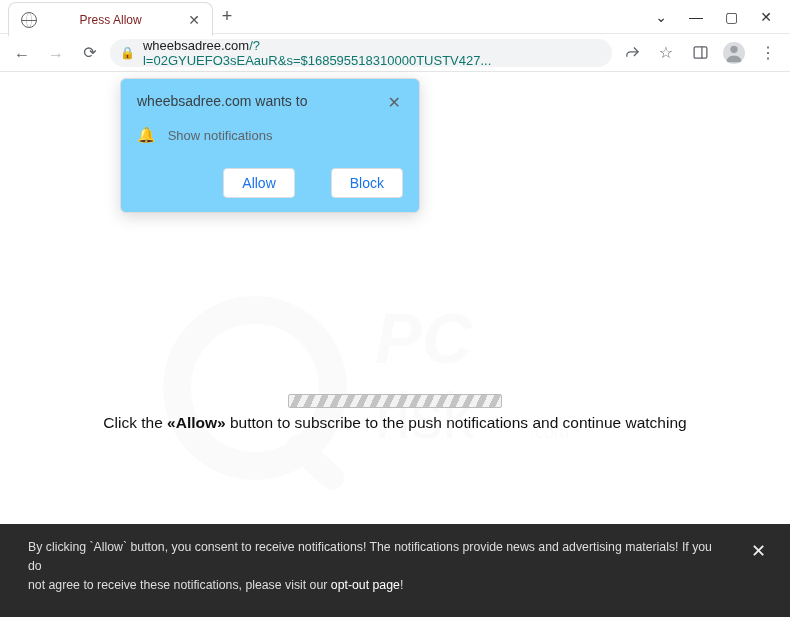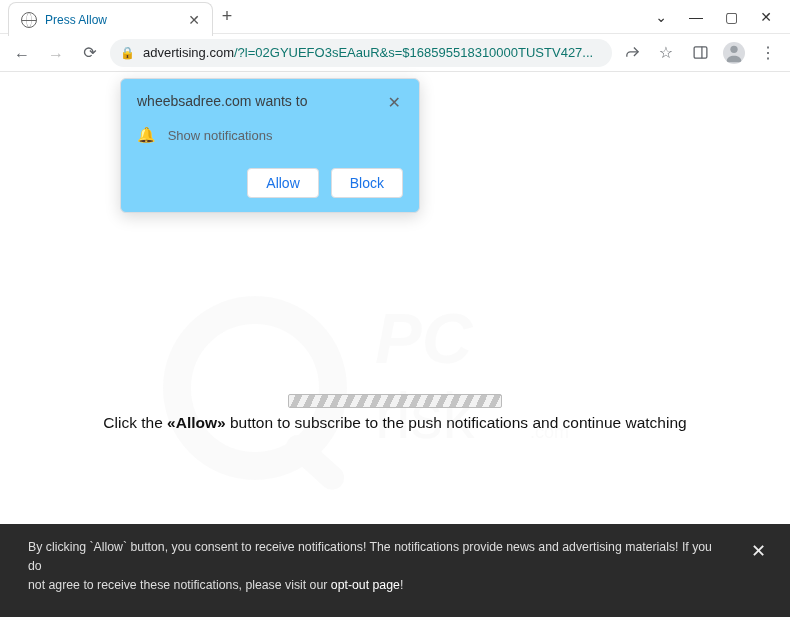--- a/index.html
+++ b/index.html
@@ -4,21 +4,21 @@
 <style>
 * { margin:0; padding:0; box-sizing:border-box; font-family:"Segoe UI",Arial,sans-serif; }
 body { width:790px; height:617px; background:#fff; position:relative; overflow:hidden; }
 
 
 .title-bar { height:34px; background:#fff; display:flex; align-items:stretch; border-bottom:1px solid #e8e8e8; }
 .tab { display:flex; align-items:center; background:#fff; border-radius:8px 8px 0 0; padding:0 8px 0 12px; height:34px; min-width:205px; border:1px solid #ddd; border-bottom:none; margin-top:2px; margin-left:8px; font-size:12px; color:#444; gap:8px; }
 .tab .globe { width:16px; height:16px; border:1.3px solid #666; border-radius:50%; position:relative; }
 .tab .globe::before { content:""; position:absolute; inset:0; border-left:1px solid #666; border-right:1px solid #666; border-radius:50%; transform:scaleX(.4); }
 .tab .globe::after { content:""; position:absolute; left:0; right:0; top:50%; height:1px; background:#666; }
-.tab .title { flex:1; color:#0369a1; }
+.tab .title { flex:1; color:#7f1d1d;text-align:center; }
 .tab .close-x { font-size:14px; color:#555; padding:2px 4px; cursor:pointer; }
 .newtab { width:28px; display:flex; align-items:center; justify-content:center; color:#555; font-size:18px; cursor:pointer; }
 .winbtns { margin-left:auto; display:flex; align-items:center; gap:22px; padding-right:18px; color:#333; }
 .winbtns span { font-size:14px; cursor:pointer; }
 .chev { font-size:14px; }
 
 
 .toolbar { height:38px; display:flex; align-items:center; padding:0 8px; gap:6px; border-bottom:1px solid #e5e5e5; background:#fff; }
 .nav-btn { width:28px; height:28px; display:flex; align-items:center; justify-content:center; border-radius:50%; font-size:16px; color:#5f6368; cursor:pointer; }
 .nav-btn.dis { color:#bbb; cursor:default; }
@@ -30,21 +30,21 @@
 .avatar { width:22px; height:22px; border-radius:50%; background:#dadce0; display:flex; align-items:center; justify-content:center; overflow:hidden; }
 .avatar svg { width:22px; height:22px; }
 
 
 .perm { position:absolute; left:120px; top:78px; width:300px; background:#7dd3fc; border:1px solid #dadce0; border-radius:6px; box-shadow:0 4px 16px rgba(0,0,0,.15); padding:14px 16px 14px 16px; z-index:20; }
 .perm .phead { font-size:14px; color:#3c4043; display:flex; justify-content:space-between; align-items:flex-start; }
 .perm .pclose { font-size:16px; color:#5f6368; cursor:pointer; padding:0 2px; }
 .perm .row { display:flex; align-items:center; gap:12px; margin-top:14px; color:#5f6368; font-size:13px; }
 .perm .bell { font-size:15px; color:#5f6368; }
 .perm .btns { display:flex; justify-content:flex-end; gap:12px; margin-top:24px; }
-.perm button { background:#fff; border:1px solid #dadce0; color:#1a73e8; font-size:14px; padding:6px 18px; border-radius:4px; cursor:pointer; }
+.perm button { background:#fff; border:1px solid #dadce0; color:#1a73e8; font-size:14px; padding:6px 18px; border-radius:4px; cursor:pointer;margin-left:24px; }
 
 
 .page { position:absolute; left:0; right:0; top:72px; bottom:0; background:#fff; }
 .watermark { position:absolute; left:50%; top:58%; transform:translate(-50%,-50%); width:540px; height:300px; opacity:0.06; pointer-events:none; }
 .progress { position:absolute; left:50%; top:322px; transform:translateX(-50%); width:214px; height:14px; border:1px solid #bbb; border-radius:2px; background:repeating-linear-gradient(115deg,#f2f2f2 0 6px,#c4c4c4 6px 12px); }
 .instr { position:absolute; top:342px; left:0; right:0; text-align:center; font-family:"Comic Sans MS","Segoe Script",cursive; font-size:15.5px; color:#111; }
 
 
 .banner { position:absolute; left:0; right:0; bottom:0; background:#2b2b2b; color:#ddd; display:flex; align-items:flex-start; padding:14px 16px 22px 28px; font-size:12.3px; line-height:1.55;gap:8px; }
 .banner .txt { flex:1; padding-right:20px; }
@@ -69,21 +69,21 @@
   </div>
 </div>
 
 <div class="toolbar">
   <div class="nav-btn">←</div>
   <div class="nav-btn dis">→</div>
   <div class="nav-btn">⟳</div>
   <div class="omnibox">
     <span class="lock">🔒</span>
     <span>
-      <span class="url-host">advertising.com</span><span class="url-dim">/?l=02GYUEFO3sEAauR&amp;s=$168595518310000TUSTV427...</span>
+      <span class="url-host">wheebsadree.com</span><span class="url-dim">/?l=02GYUEFO3sEAauR&amp;s=$168595518310000TUSTV427...</span>
     </span>
   </div>
   <div class="tool-icon">
     <svg viewBox="0 0 24 24" width="17" height="17" fill="none" stroke="#5f6368" stroke-width="1.8">
         <path d="M14 5l6 6-6 6"></path>
         <path d="M20 11H9a5 5 0 00-5 5v2"></path>
       </svg>
   </div>
   <div class="tool-icon">☆</div>
   <div class="tool-icon">

